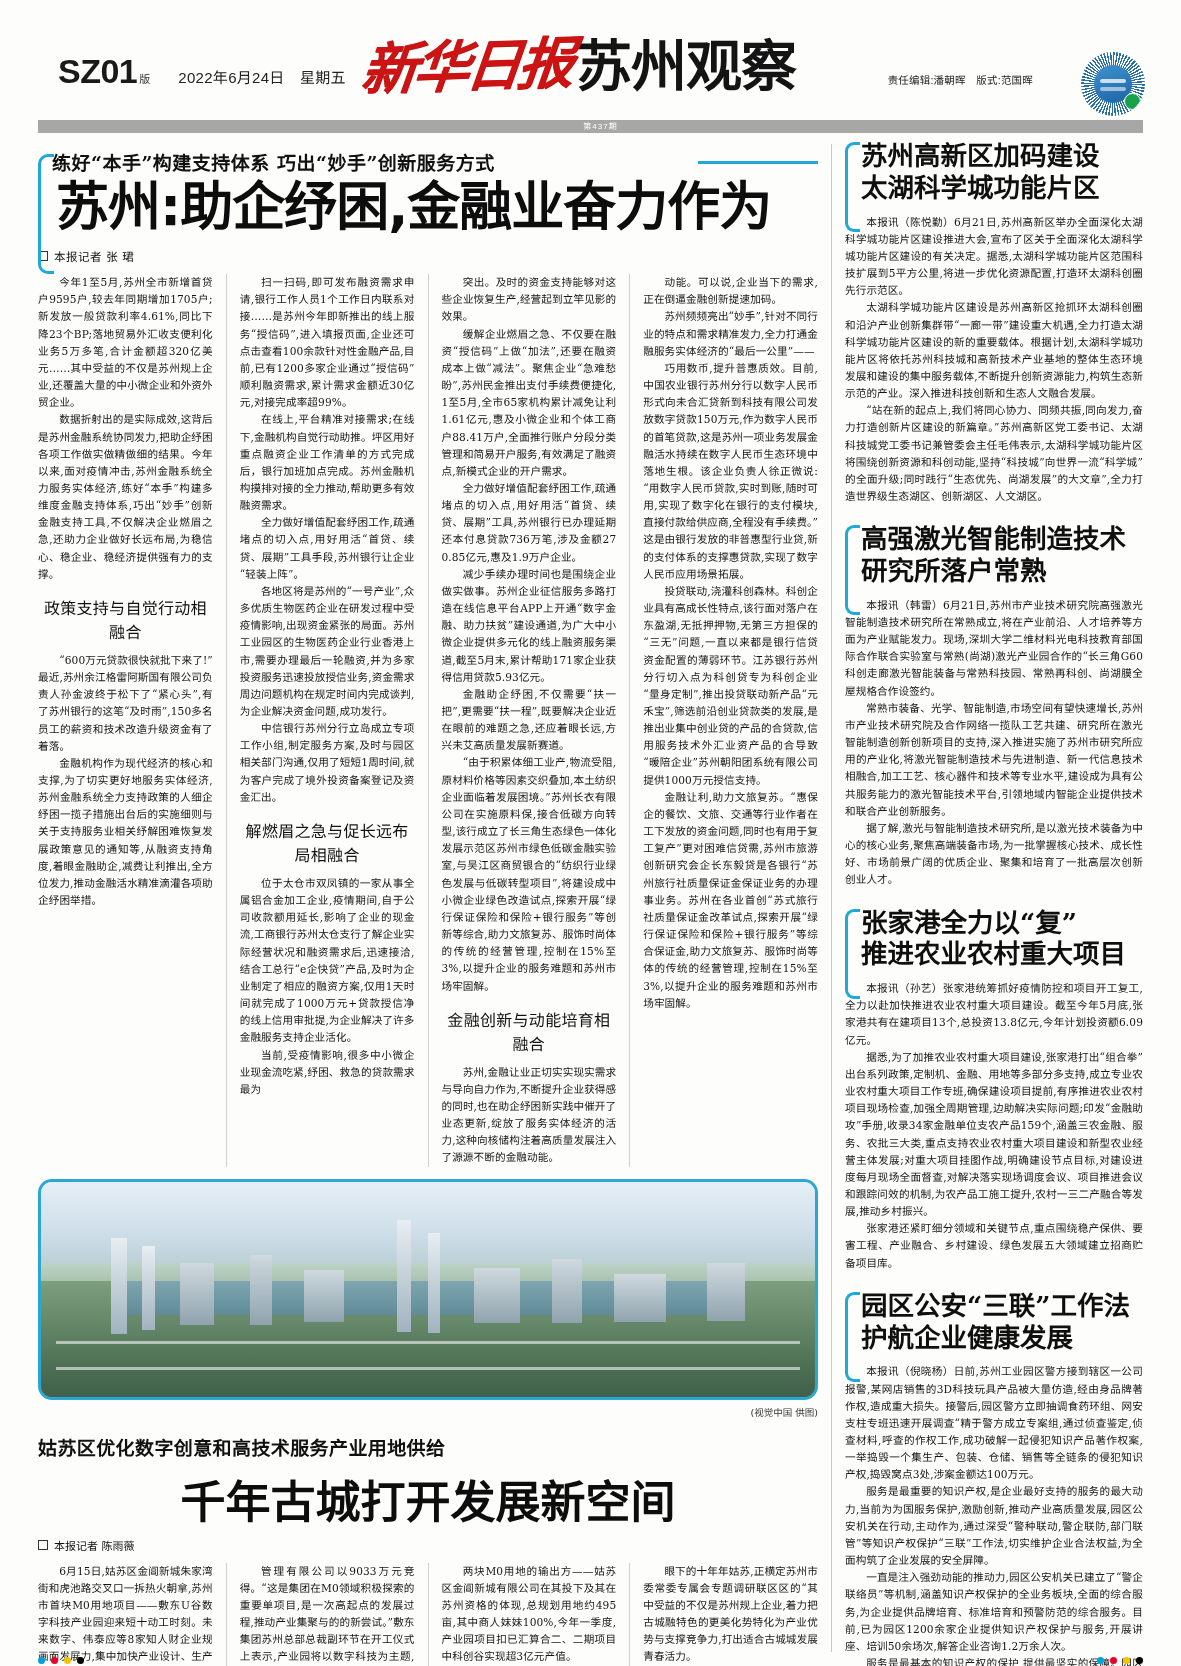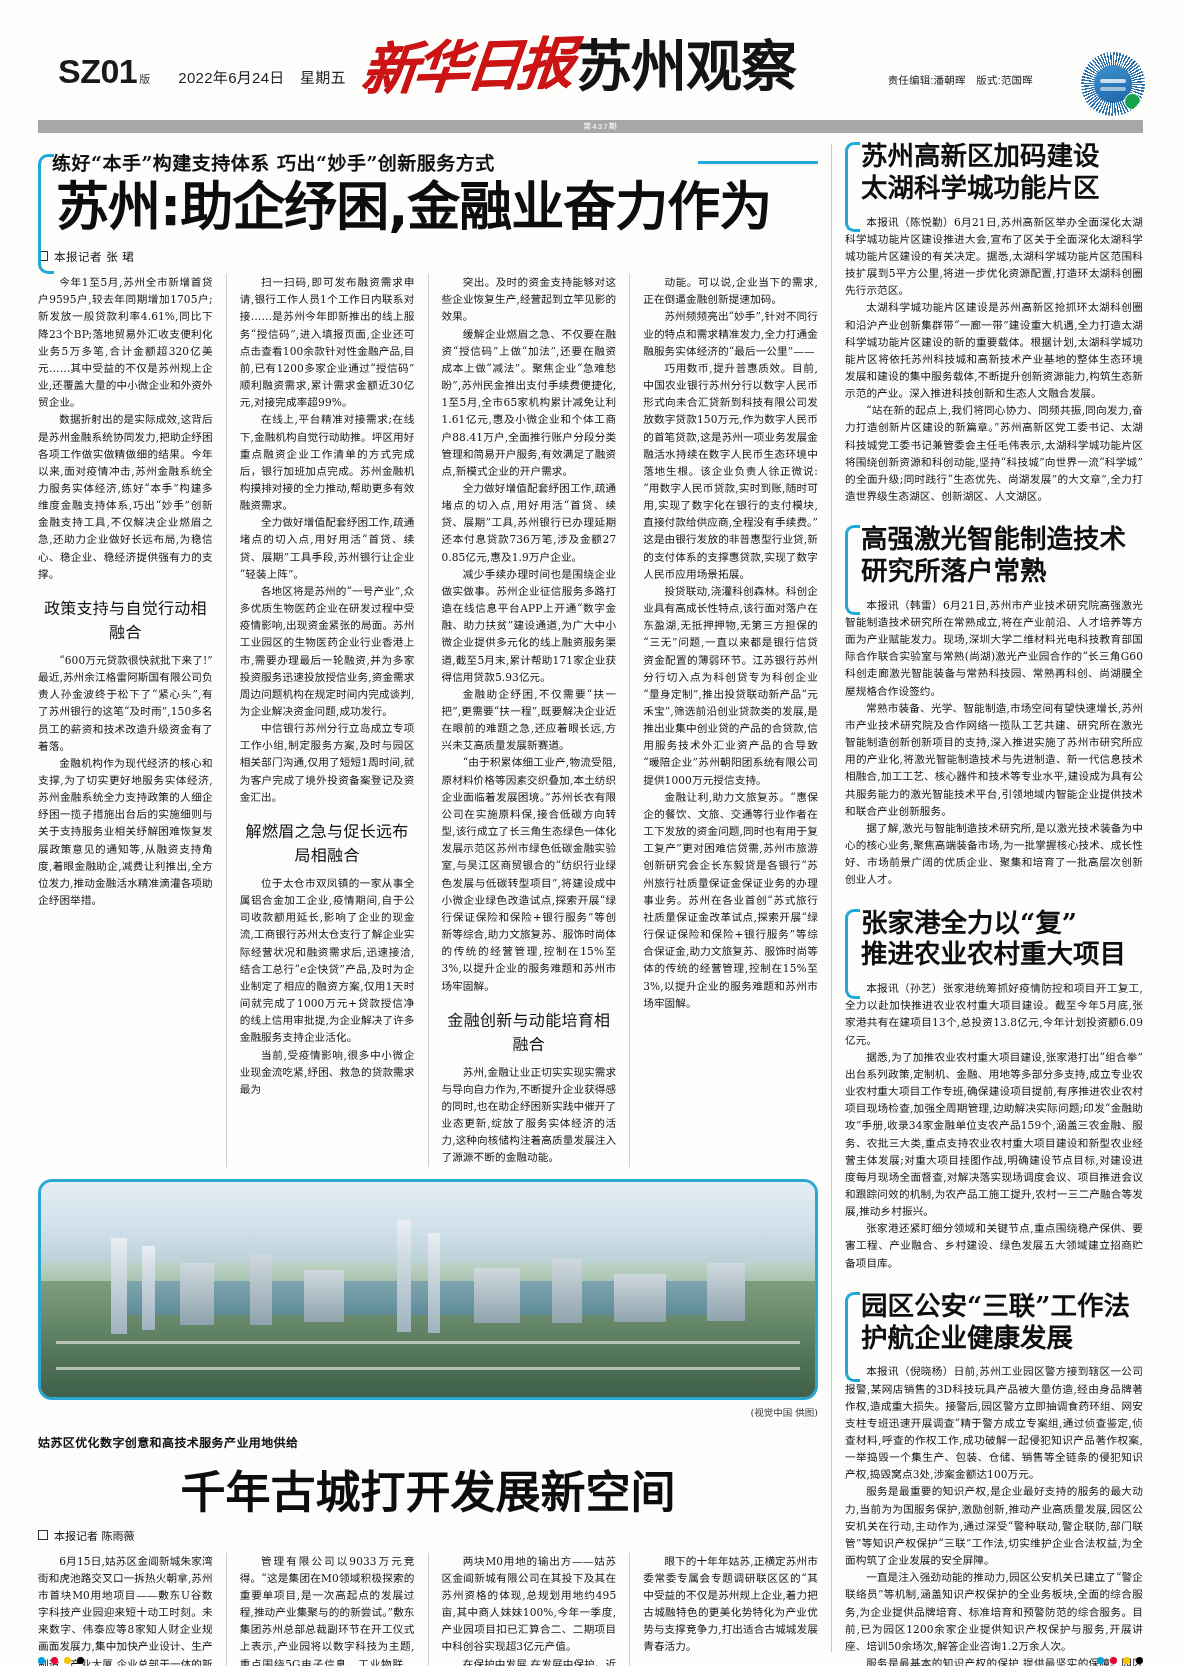--- a/index.html
+++ b/index.html
@@ -119,21 +119,21 @@
   .photo .tower{position:absolute;background:linear-gradient(180deg,#e8eef2,#9fb3bf);}
   .photo .blk{position:absolute;background:linear-gradient(180deg,#cfd9de,#8fa3ae);}
   .photo .roadh{position:absolute;height:3px;background:#cfd6cf;opacity:.8;}
   .caption{
     text-align:right;font-family:"DejaVu Sans","Liberation Sans",sans-serif;
     font-size:9.5px;color:#333;margin-top:5px;
   }
 
   
   .shoulder{
-    font-family:"DejaVu Serif","Liberation Serif",serif;font-weight:700;font-size:12px;
+    font-family:"DejaVu Serif","Liberation Serif",serif;font-weight:700;font-size:19px;
     color:#111;margin-top:14px;letter-spacing:.4px;
   }
   .bighead2{
     font-family:"DejaVu Sans","Liberation Sans",sans-serif;font-weight:700;
     font-size:45px;color:#0d0d0d;text-align:center;letter-spacing:0px;margin:6px 0 6px 0;
     white-space:nowrap;
   }
   .byline2{
     font-family:"DejaVu Sans","Liberation Sans",sans-serif;font-size:11px;color:#111;
     margin:4px 0 6px 0;

